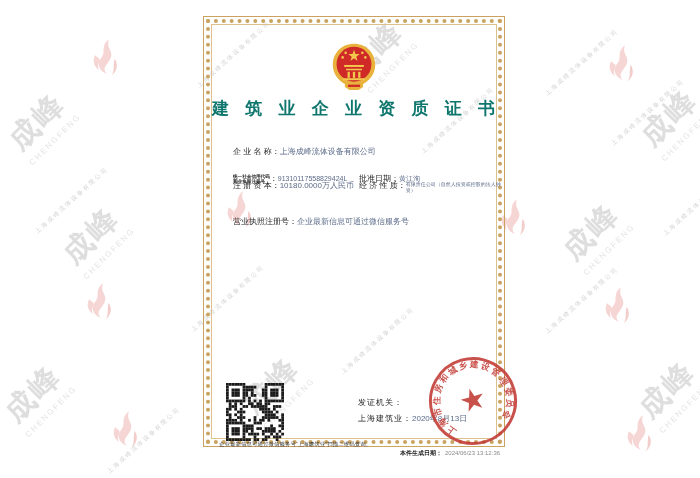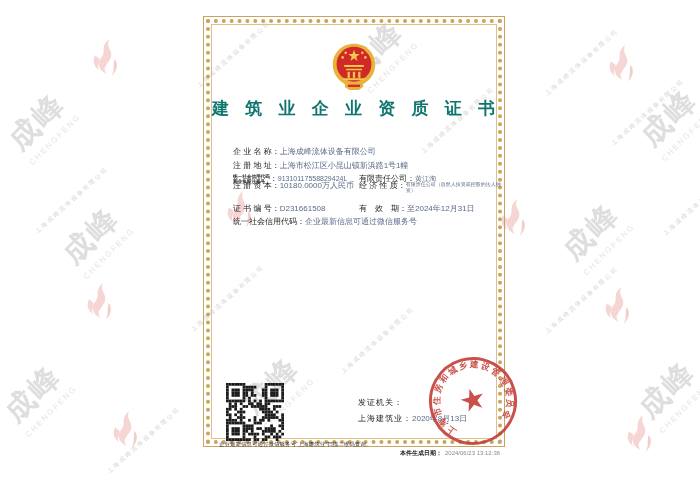--- a/index.html
+++ b/index.html
@@ -168,50 +168,41 @@
         <rect x="22" y="55" width="16" height="3" fill="#cf2a28"></rect>
       </svg>
     </div>
 
     <div id="certificate-title">建 筑 业 企 业 资 质 证 书</div>
 
     <div class="row" id="row1">
       <span class="lbl">企 业 名 称：</span><span class="val">上海成峰流体设备有限公司</span>
     </div>
 
-    <div class="row" id="row2">
-      <span class="lbl">注 册 地 址：</span><span class="val">上海市松江区小昆山镇新浜路1号1幢</span>
-    </div>
 
     <div class="row" id="row-credit">
       <span class="credit-lbl">
         <span>统一社会信用代码</span><br>
         <span>营业执照注册号</span>
       </span><span class="lbl">：</span><span class="val">91310117558829424L</span>
       <span class="rcol">
-        <span class="lbl">有限责任公司：</span><span class="val">黄江洵</span>
+        <span class="lbl">批准日期：</span><span class="val">黄江洵</span>
       </span>
     </div>
 
     <div class="row" id="row4">
       <span class="lbl">注 册 资 本：</span><span class="val">10180.0000万人民币</span>
       <span class="rcol">
         <span class="lbl">经 济 性 质：</span><span class="eco-val">有限责任公司（自然人投资或控股的法人独资）</span>
       </span>
     </div>
 
-    <div class="row" id="row5">
-      <span class="lbl">证 书 编 号：</span><span class="val">D231661508</span>
-      <span class="rcol">
-        <span class="lbl">有　效　期：</span><span class="val">至2024年12月31日</span>
-      </span>
-    </div>
 
     <div class="row" id="row6">
-      <span class="lbl">统一社会信用代码：</span><span class="val">企业最新信息可通过微信服务号</span>
+      <span class="lbl">营业执照注册号：</span><span class="val">企业最新信息可通过微信服务号</span>
     </div>
 
     <svg id="qr-code" viewBox="0 0 21 21">
           <rect x="0" y="0" width="1" height="1" fill="#1a1a1a"></rect>
           <rect x="1" y="0" width="1" height="1" fill="#1a1a1a"></rect>
           <rect x="2" y="0" width="1" height="1" fill="#1a1a1a"></rect>
           <rect x="3" y="0" width="1" height="1" fill="#1a1a1a"></rect>
           <rect x="4" y="0" width="1" height="1" fill="#1a1a1a"></rect>
           <rect x="5" y="0" width="1" height="1" fill="#1a1a1a"></rect>
           <rect x="6" y="0" width="1" height="1" fill="#1a1a1a"></rect>

